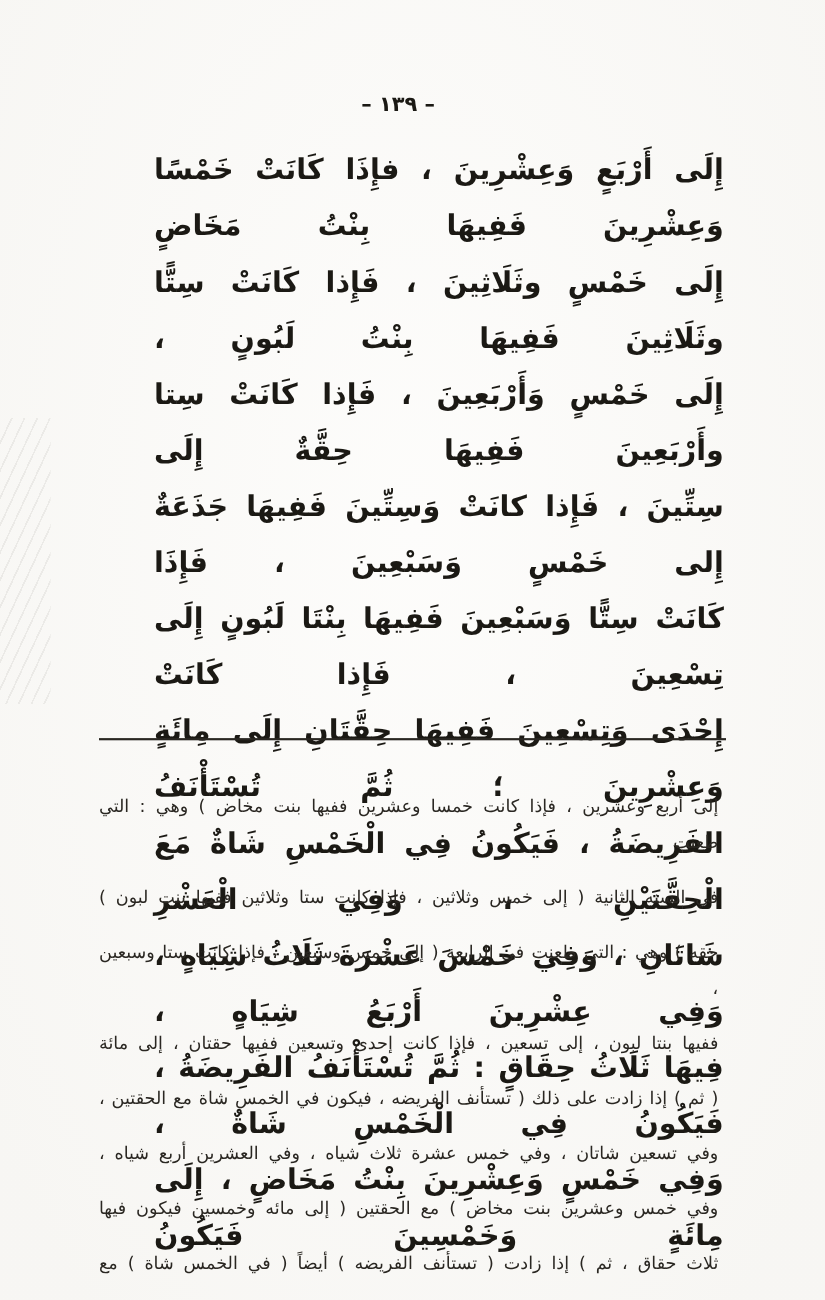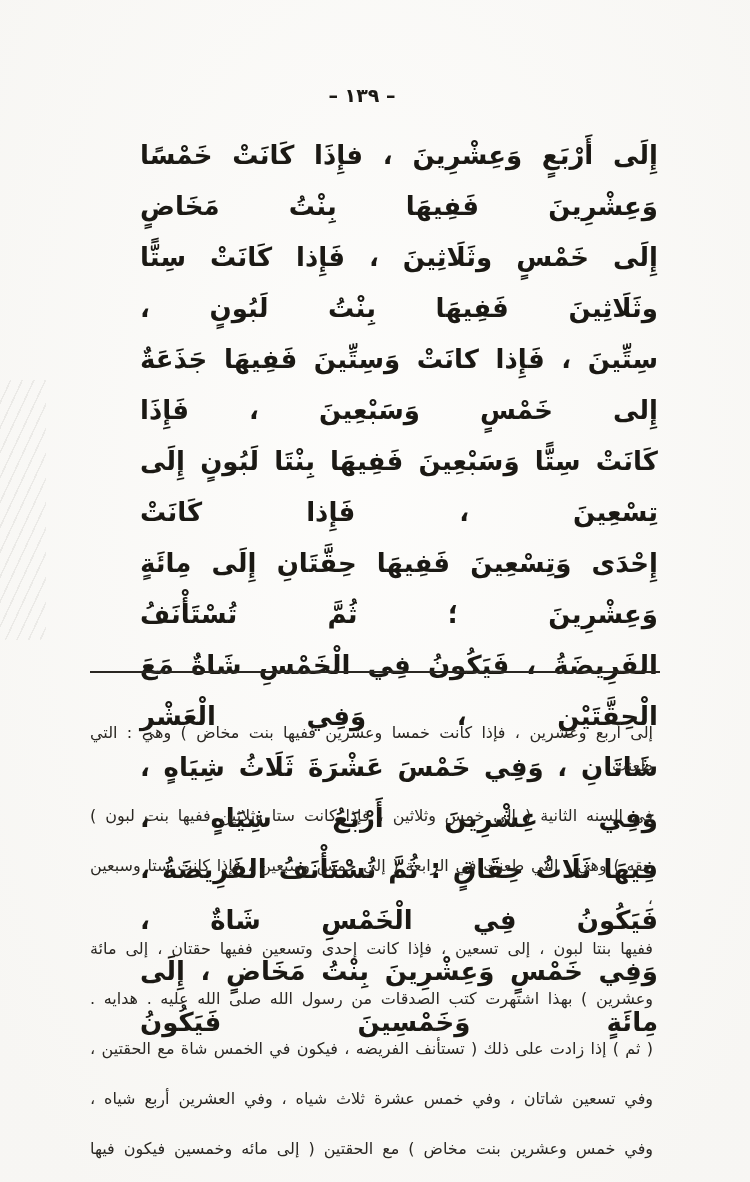--- a/index.html
+++ b/index.html
@@ -77,36 +77,36 @@
 
 <div class="page">
 
   <div class="scan-noise"></div>
 
   <div class="page-number">– ١٣٩ –</div>
 
   <div class="main-text">
     <div class="main-line">إِلَى أَرْبَعٍ وَعِشْرِينَ ، فإِذَا كَانَتْ خَمْسًا وَعِشْرِينَ فَفِيهَا بِنْتُ مَخَاضٍ</div>
     <div class="main-line">إِلَى خَمْسٍ وثَلَاثِينَ ، فَإِذا كَانَتْ سِتًّا وثَلَاثِينَ فَفِيهَا بِنْتُ لَبُونٍ ،</div>
+    <div class="main-line">إِلَى خَمْسٍ وَأَرْبَعِينَ ، فَإِذا كَانَتْ سِتا وأَرْبَعِينَ فَفِيهَا حِقَّةٌ إِلَى</div>
     <div class="main-line">سِتِّينَ ، فَإِذا كانَتْ وَسِتِّينَ فَفِيهَا جَذَعَةٌ إِلى خَمْسٍ وَسَبْعِينَ ، فَإِذَا</div>
     <div class="main-line">كَانَتْ سِتًّا وَسَبْعِينَ فَفِيهَا بِنْتَا لَبُونٍ إِلَى تِسْعِينَ ، فَإِذا كَانَتْ</div>
     <div class="main-line">إِحْدَى وَتِسْعِينَ فَفِيهَا حِقَّتَانِ إِلَى مِائَةٍ وَعِشْرِينَ ؛ ثُمَّ تُسْتَأْنَفُ</div>
     <div class="main-line">الفَرِيضَةُ ، فَيَكُونُ فِي الْخَمْسِ شَاةٌ مَعَ الْحِقَّتَيْنِ ، وَفِي الْعَشْرِ</div>
     <div class="main-line">شَاتَانِ ، وَفِي خَمْسَ عَشْرَةَ ثَلَاثُ شِيَاهٍ ، وَفِي عِشْرِينَ أَرْبَعُ شِيَاهٍ ،</div>
     <div class="main-line">فِيهَا ثَلَاثُ حِقَاقٍ : ثُمَّ تُسْتَأْنَفُ الفَرِيضَةُ ، فَيَكُونُ فِي الْخَمْسِ شَاةٌ ،</div>
     <div class="main-line">وَفِي خَمْسٍ وَعِشْرِينَ بِنْتُ مَخَاضٍ ، إِلَى مِائَةٍ وَخَمْسِينَ فَيَكُونُ</div>
   </div>
 
   <div class="footnote-rule"></div>
 
   <div class="footnotes">
     <div class="footnote-line">إلى أربع وعشرين ، فإذا كانت خمسا وعشرين ففيها بنت مخاض ) وهي : التي طعنت</div>
     <div class="footnote-line">في السنه الثانية ( إلى خمس وثلاثين ، فإذا كانت ستا وثلاثين ففيها بنت لبون )</div>
     <div class="footnote-line">حقه ) وهي : التي طعنت في الرابعة ( إلى خمس وسبعين ، فإذا كانت ستا وسبعين ،</div>
     <div class="footnote-line">ففيها بنتا لبون ، إلى تسعين ، فإذا كانت إحدى وتسعين ففيها حقتان ، إلى مائة</div>
-    <div class="footnote-line">وعشرين ) بهذا اشتهرت كتب الصدقات من رسول الله صلى الله عليه . هدايه .</div>
     <div class="footnote-line">( ثم ) إذا زادت على ذلك ( تستأنف الفريضه ، فيكون في الخمس شاة مع الحقتين ،</div>
     <div class="footnote-line">وفي تسعين شاتان ، وفي خمس عشرة ثلاث شياه ، وفي العشرين أربع شياه ،</div>
     <div class="footnote-line">وفي خمس وعشرين بنت مخاض ) مع الحقتين ( إلى مائه وخمسين فيكون فيها</div>
     <div class="footnote-line">ثلاث حقاق ، ثم ) إذا زادت ( تستأنف الفريضه ) أيضاً ( في الخمس شاة ) مع</div>
   </div>
 
 </div>
 
 </body></html>

